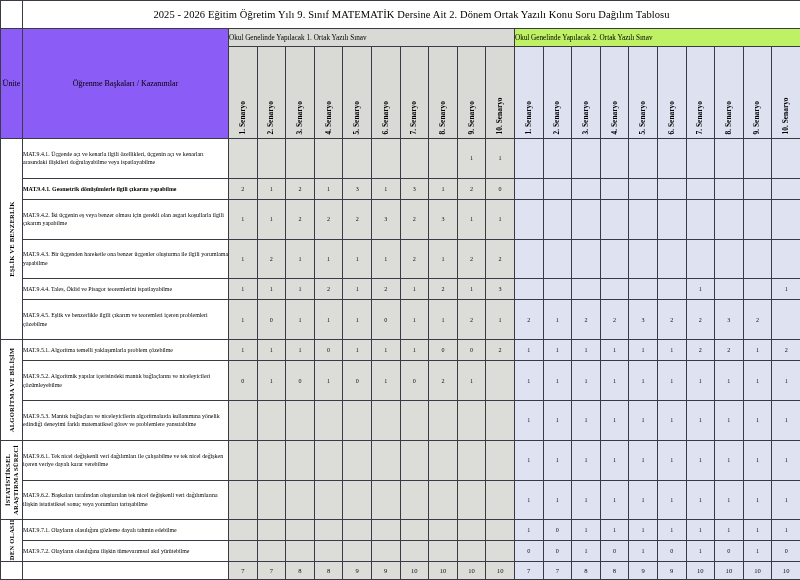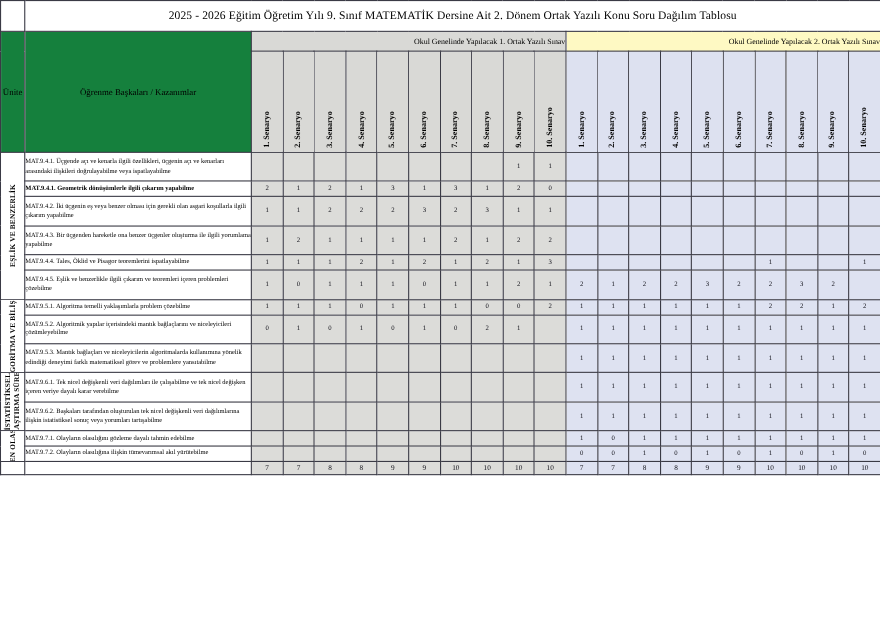--- a/index.html
+++ b/index.html
@@ -12,21 +12,21 @@
   }
   #sheet {
     width: 800px; height: 580px;
     position: relative;
     background: #ffffff;
   }
   table.grid {
     border-collapse: collapse;
     table-layout: fixed;
     width: 800px;
-    height: 432px;
+    height: 580px;
   }
   table.grid td, table.grid th {
     border: 1px solid #3a3a45;
     padding: 0;
     font-weight: normal;
     vertical-align: middle;
     overflow: hidden;
   }
 
   
@@ -43,34 +43,34 @@
     border-top: 1px solid #ffffff;
     border-right: 1px solid #3a3a45;
   }
   .corner-blank {
     background: #ffffff;
     border: none;
   }
 
   
   .band {
-    text-align: right;
+    text-align: left;
     font-size: 7.2px;
     font-weight: bold;
     height: 18px;
     color: #000;
   }
   .band.gray { background: #d9d9d6; }
-  .band.blue { background: #fef9c3; }
+  .band.blue { background: #bef264; }
 
   .unite-head, .kazanim-head {
     text-align: center;
     font-size: 8px;
     font-weight: bold;
-    background: #15803d;
+    background: #8b5cf6;
     color: #000;
   }
 
   
   .sc-head {
     height: 92px;
     position: relative;
     padding: 0;
   }
   .sc-head.gray { background: #d9d9d6; }

